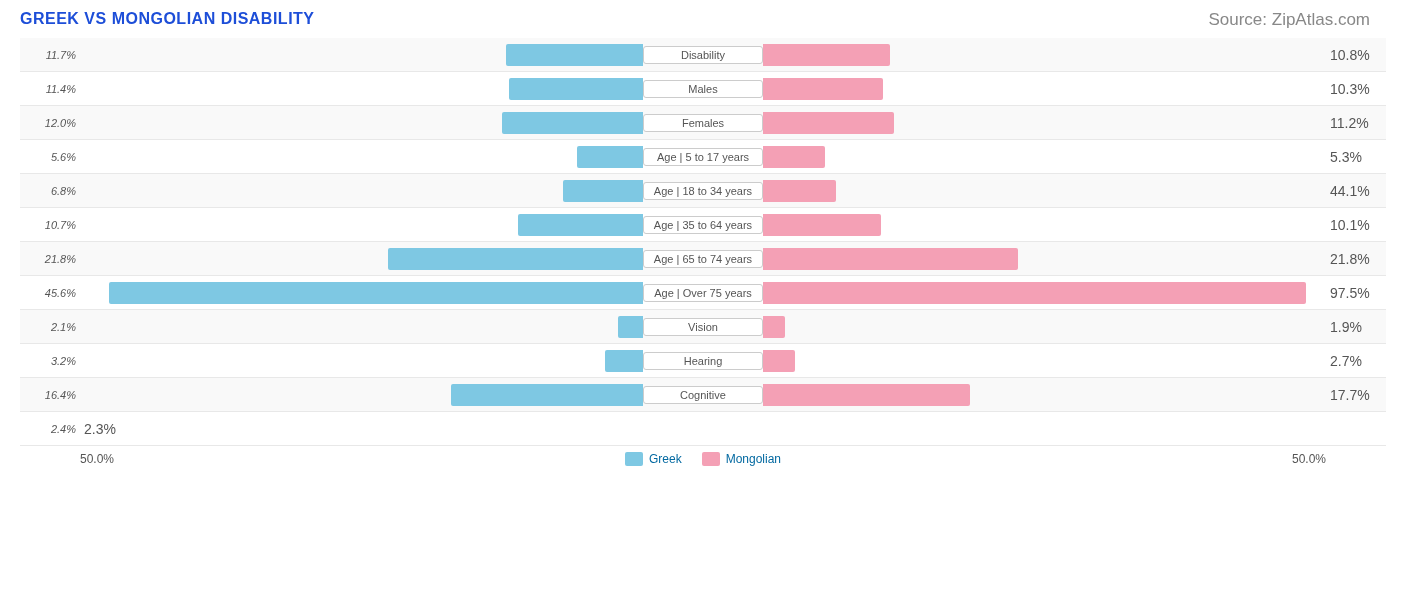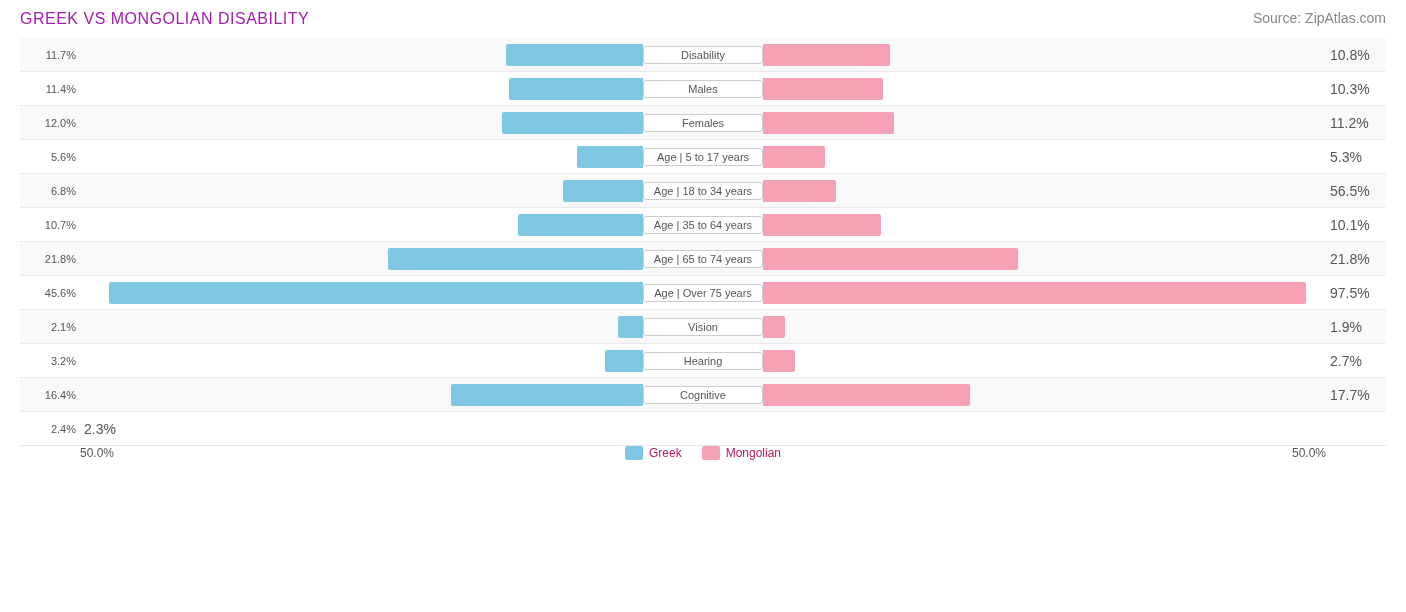--- a/index.html
+++ b/index.html
@@ -9,31 +9,31 @@
       width: 1406px;
       min-height: 612px;
       padding: 10px 20px;
     }
     .chart-container {
       width: 100%;
       position: relative;
     }
     .chart-title {
       font-size: 16px;
-      font-weight: normal;
-      color: #a21caf;
+      font-weight: bold;
+      color: #1d4ed8;
       text-transform: uppercase;
       letter-spacing: 0.5px;
       margin-bottom: 6px;
     }
     .source {
       position: absolute;
       top: 0;
-      right: 0;
-      font-size: 14px;
+      right: 16px;
+      font-size: 17px;
       color: #888;
     }
     .chart-area {
       width: 100%;
       margin-top: 4px;
     }
     .row {
       display: flex;
       align-items: center;
       height: 34px;
@@ -55,20 +55,21 @@
       height: 100%;
       position: relative;
     }
     .left-value {
       width: 60px;
       text-align: right;
       font-size: 11px;
       color: #555;
       padding-right: 4px;
       flex-shrink: 0;
+      font-style: italic;
     }
     .bars-wrapper {
       flex: 1;
       display: flex;
       align-items: center;
       height: 22px;
       position: relative;
     }
     .left-bar-area {
       flex: 1;
@@ -112,20 +113,21 @@
       text-align: left;
       font-size: 14px;
       color: #555;
       padding-left: 4px;
       flex-shrink: 0;
     }
     .footer {
       display: flex;
       justify-content: space-between;
       align-items: center;
+      margin-top: 6px;
       padding: 0 60px;
     }
     .footer-left {
       font-size: 12px;
       color: #555;
     }
     .footer-right {
       font-size: 12px;
       color: #555;
     }
@@ -133,21 +135,21 @@
       display: flex;
       gap: 20px;
       align-items: center;
       justify-content: center;
       flex: 1;
     }
     .legend-item {
       display: flex;
       gap: 6px;
       font-size: 12px;
-      color: #be185d;
+      color: #0369a1;
     }
     .legend-color {
       width: 18px;
       height: 14px;
       border-radius: 2px;
     }
     .blue { background: #7ec8e3; }
     .pink { background: #f4a0b5; }
   </style>
 </head>
@@ -224,21 +226,21 @@
         <div class="left-value">6.8%</div>
         <div class="bars-wrapper">
           <div class="left-bar-area">
             <div class="left-bar" style="width:80px;"></div>
           </div>
           <div class="label-box">Age | 18 to 34 years</div>
           <div class="right-bar-area">
             <div class="right-bar" style="width:73px;"></div>
           </div>
         </div>
-        <div class="right-value">56.5%</div>
+        <div class="right-value">44.1%</div>
       </div>
     </div>
       <div class="row">
       <div class="bar-container">
         <div class="left-value">10.7%</div>
         <div class="bars-wrapper">
           <div class="left-bar-area">
             <div class="left-bar" style="width:125px;"></div>
           </div>
           <div class="label-box">Age | 35 to 64 years</div>

